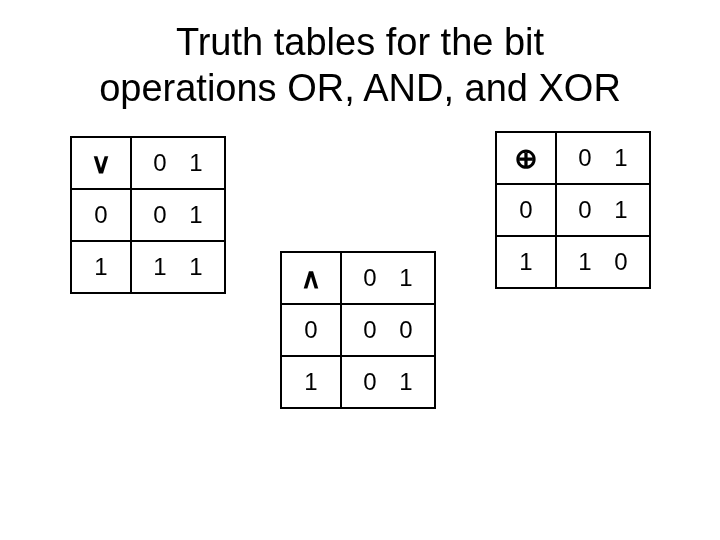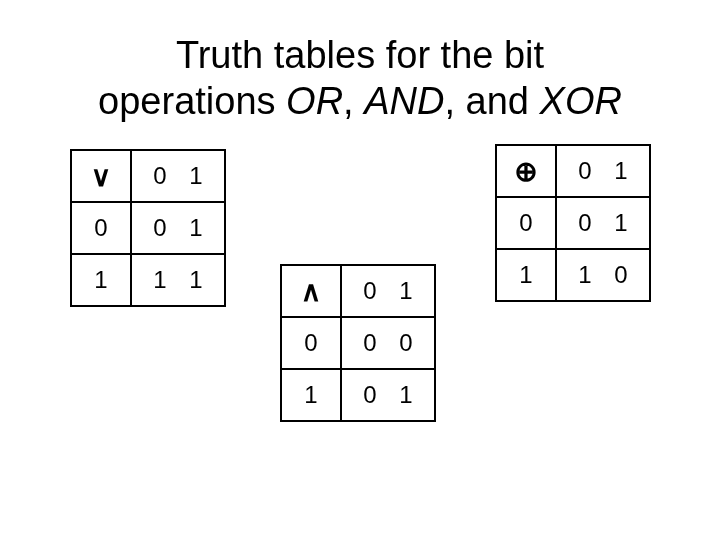--- a/index.html
+++ b/index.html
@@ -8,23 +8,23 @@
     width: 720px;
     height: 540px;
     background: #ffffff;
     font-family: Arial, Helvetica, sans-serif;
     color: #000;
   }
   .title {
     text-align: center;
     font-size: 38px;
     line-height: 1.2;
-    padding-top: 33px;
+    padding-top: 20px;
   }
-  .title .ital { font-style: italic; }
+  .title .ital { }
   .canvas {
     position: relative;
     width: 720px;
     height: 430px;
   }
   .tt {
     position: absolute;
     border: 2.5px solid #000;
     border-collapse: collapse;
     font-size: 24px;

